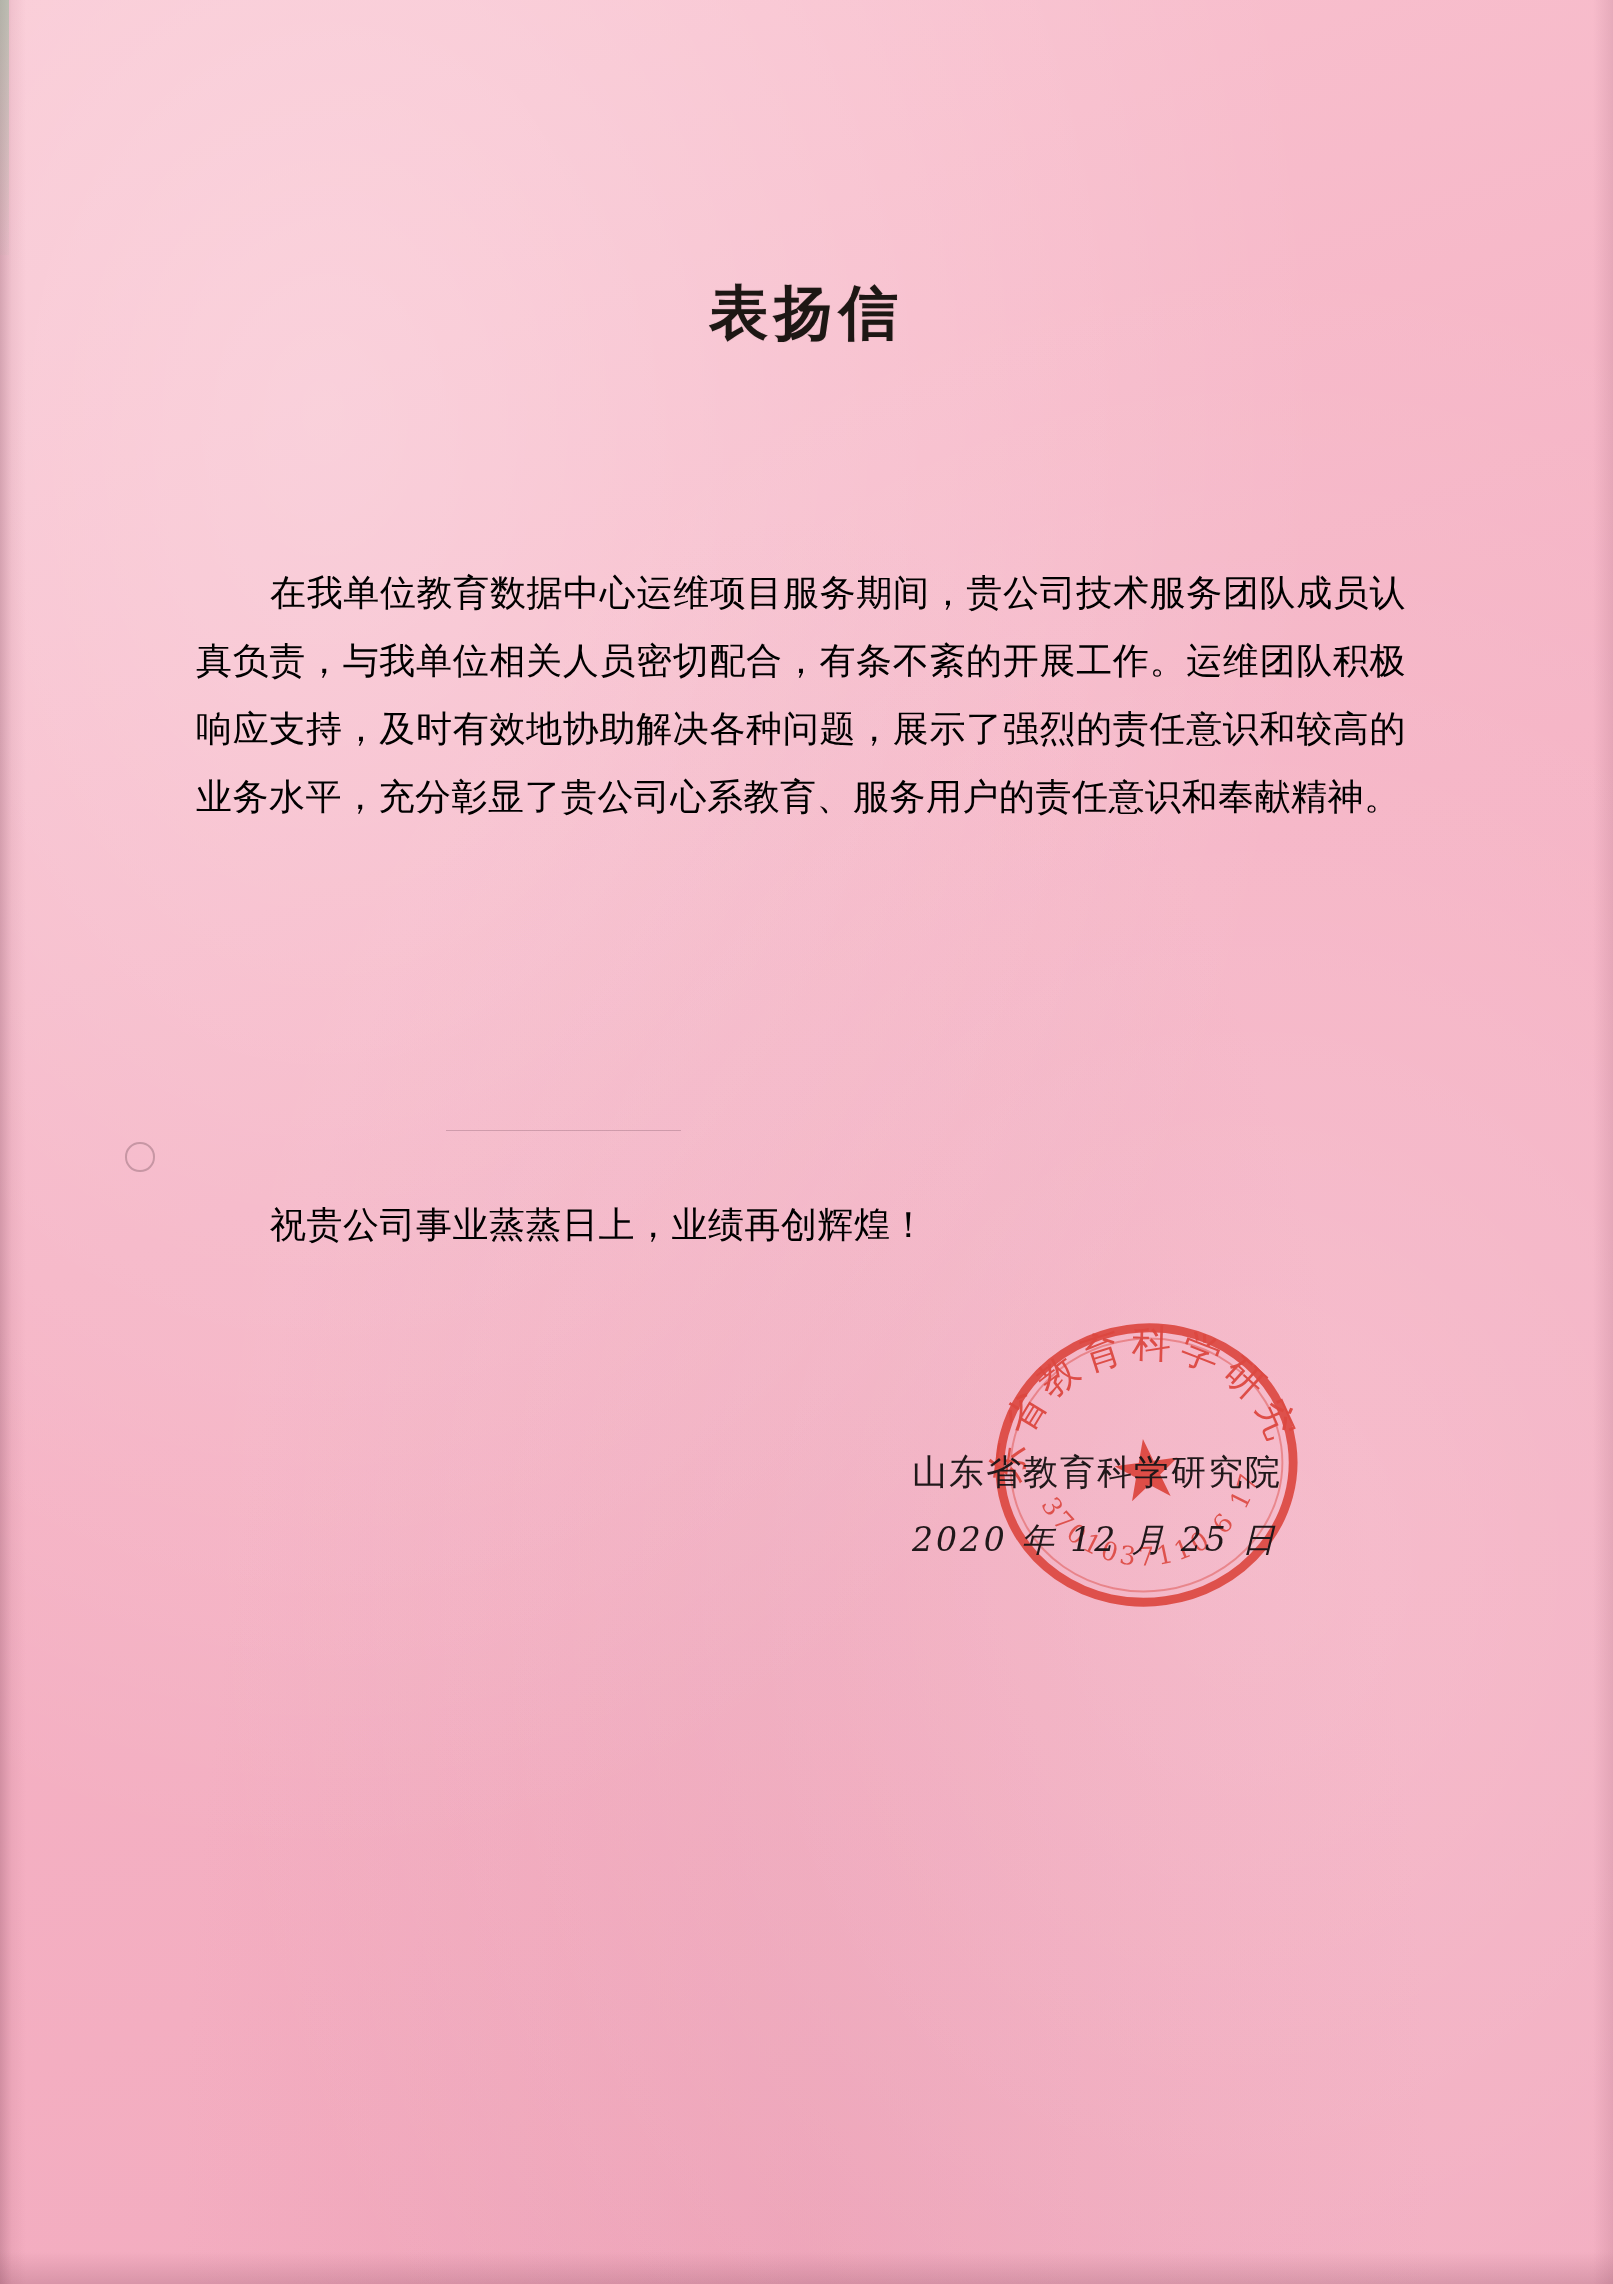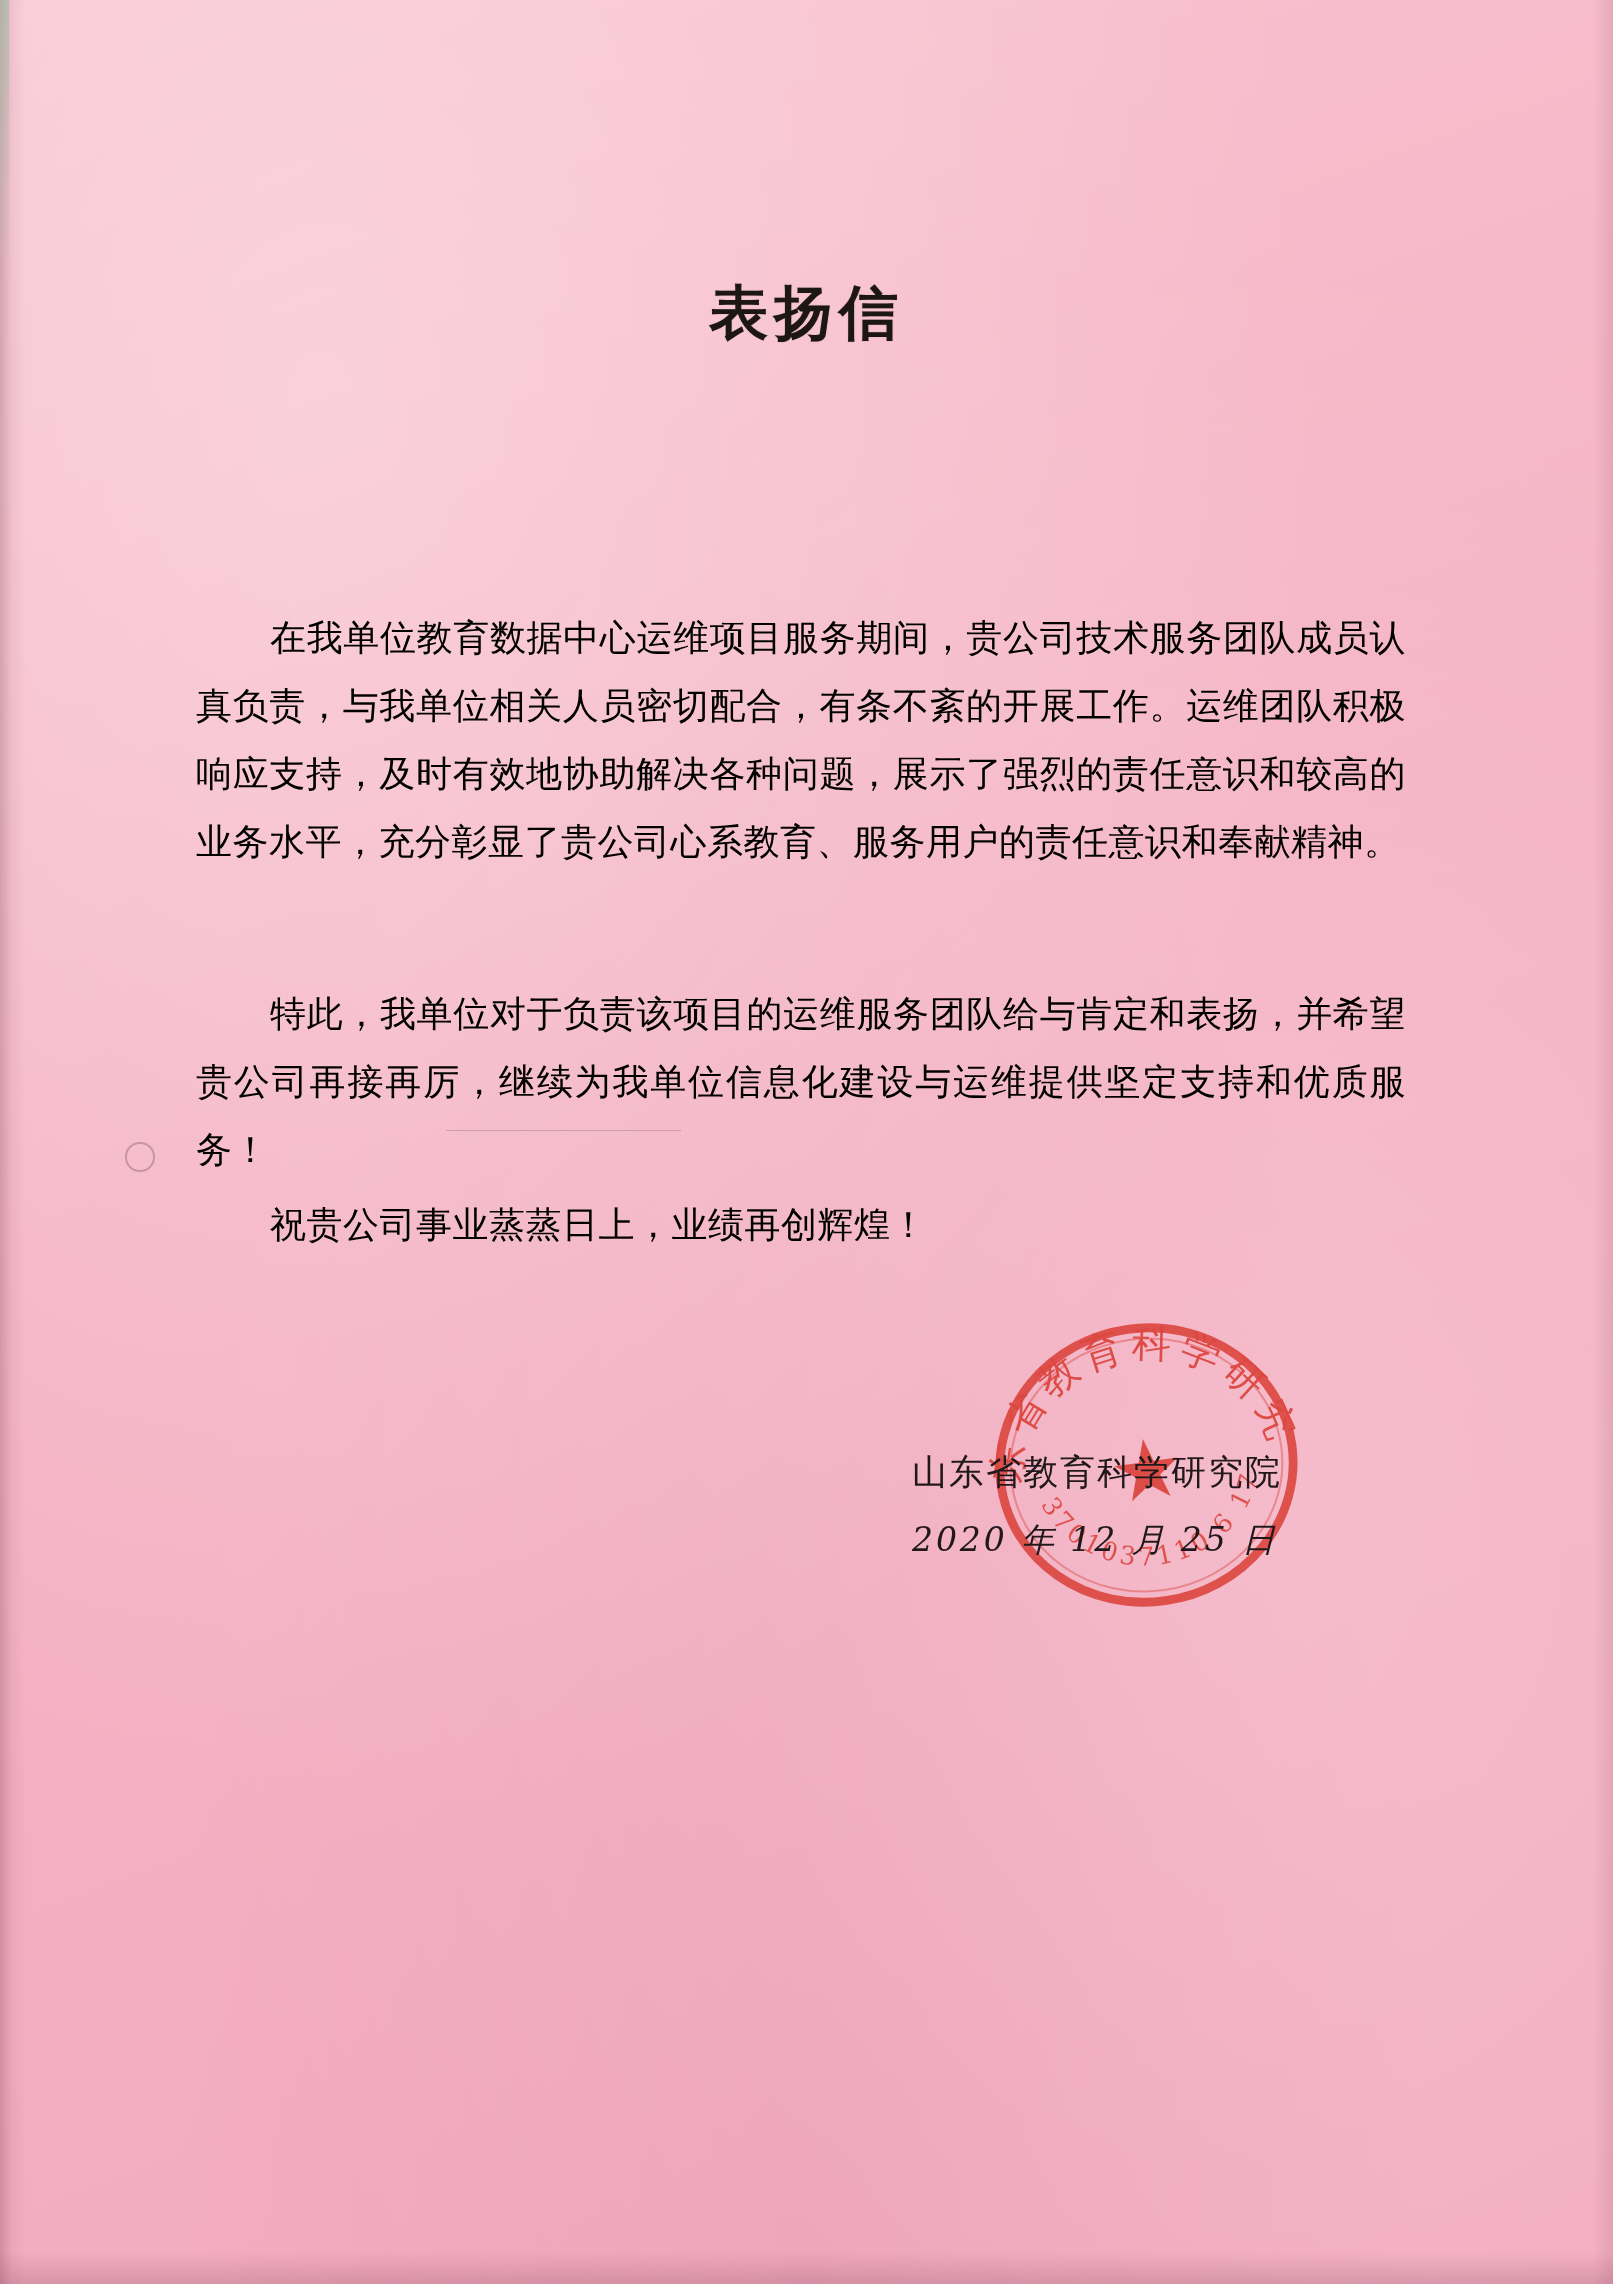--- a/index.html
+++ b/index.html
@@ -88,21 +88,21 @@
   }
   .para {
     font-size: 36px;
     line-height: 68px;
     text-indent: 74px;
     letter-spacing: 0.5px;
     text-align: justify;
     text-justify: inter-ideograph;
     margin: 0 0 3.9px 0;
   }
-  #para-1 { position: absolute; top: 604px; left: 196px; width: 1210px; }
+  #para-1 { position: absolute; top: 559px; left: 196px; width: 1210px; }
   #para-2 { position: absolute; top: 980px; left: 196px; width: 1210px; }
   #para-3 { position: absolute; top: 1191px; left: 196px; width: 1210px; }
 
   .signature-block {
     position: absolute;
     top: 1449px;
     left: 912px;
     width: 470px;
     text-align: left;
     color: #20181a;
@@ -168,21 +168,20 @@
   <div id="edge-left-strip"></div>
   <div id="edge-right"></div>
   <div id="edge-bottom"></div>
 
   <div id="content">
 
     <div class="doc-title">表扬信</div>
 
 
     <p class="para" id="para-1">在我单位教育数据中心运维项目服务期间，贵公司技术服务团队成员认真负责，与我单位相关人员密切配合，有条不紊的开展工作。运维团队积极响应支持，及时有效地协助解决各种问题，展示了强烈的责任意识和较高的业务水平，充分彰显了贵公司心系教育、服务用户的责任意识和奉献精神。</p>
-    <p class="para" id="para-2">特此，我单位对于负责该项目的运维服务团队给与肯定和表扬，并希望贵公司再接再厉，继续为我单位信息化建设与运维提供坚定支持和优质服务！</p>
     <p class="para" id="para-3">祝贵公司事业蒸蒸日上，业绩再创辉煌！</p>
 
     <div class="pencil-mark"></div>
     <div class="faint-line"></div>
 
     <div class="seal">
       <svg width="323" height="304" viewBox="0 0 330 310" xmlns="http://www.w3.org/2000/svg">
         <g transform="rotate(-8 165 155)">
           <ellipse cx="165" cy="155" rx="150" ry="140" fill="none" stroke="#d8352a" stroke-width="9" opacity="0.92"></ellipse>
           <ellipse cx="165" cy="155" rx="139" ry="129" fill="none" stroke="#d8352a" stroke-width="2" opacity="0.45"></ellipse>

